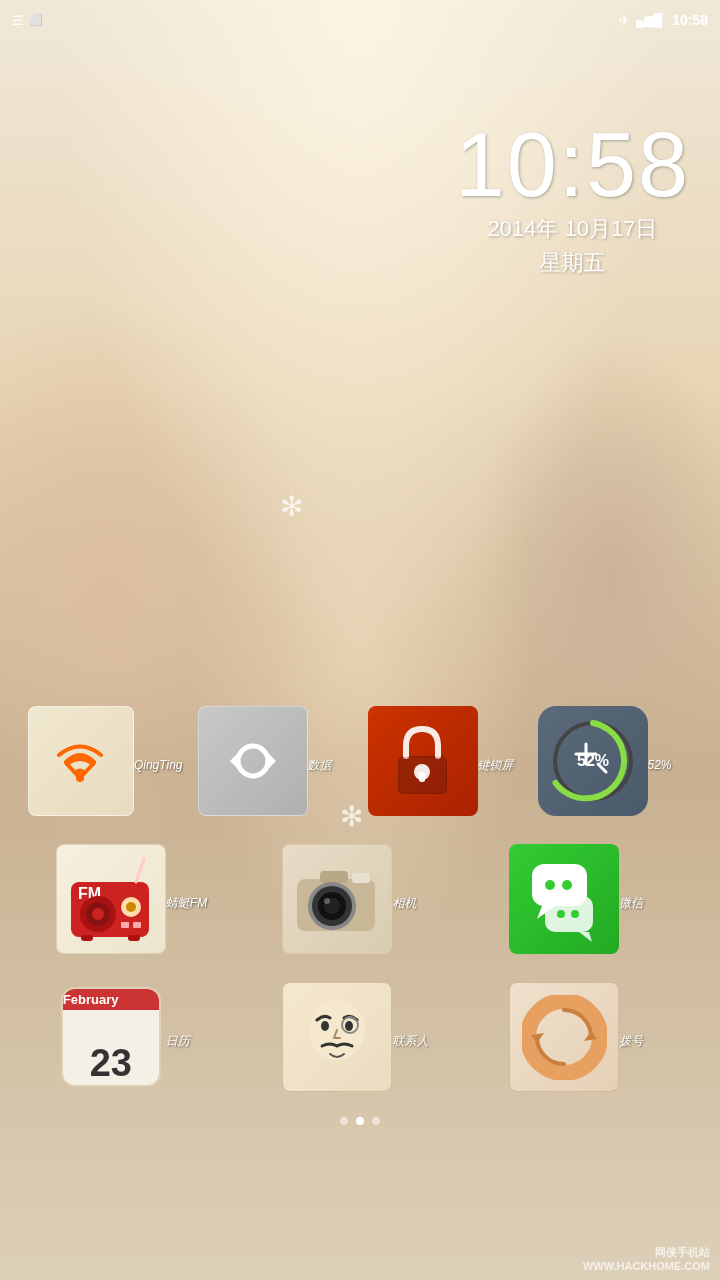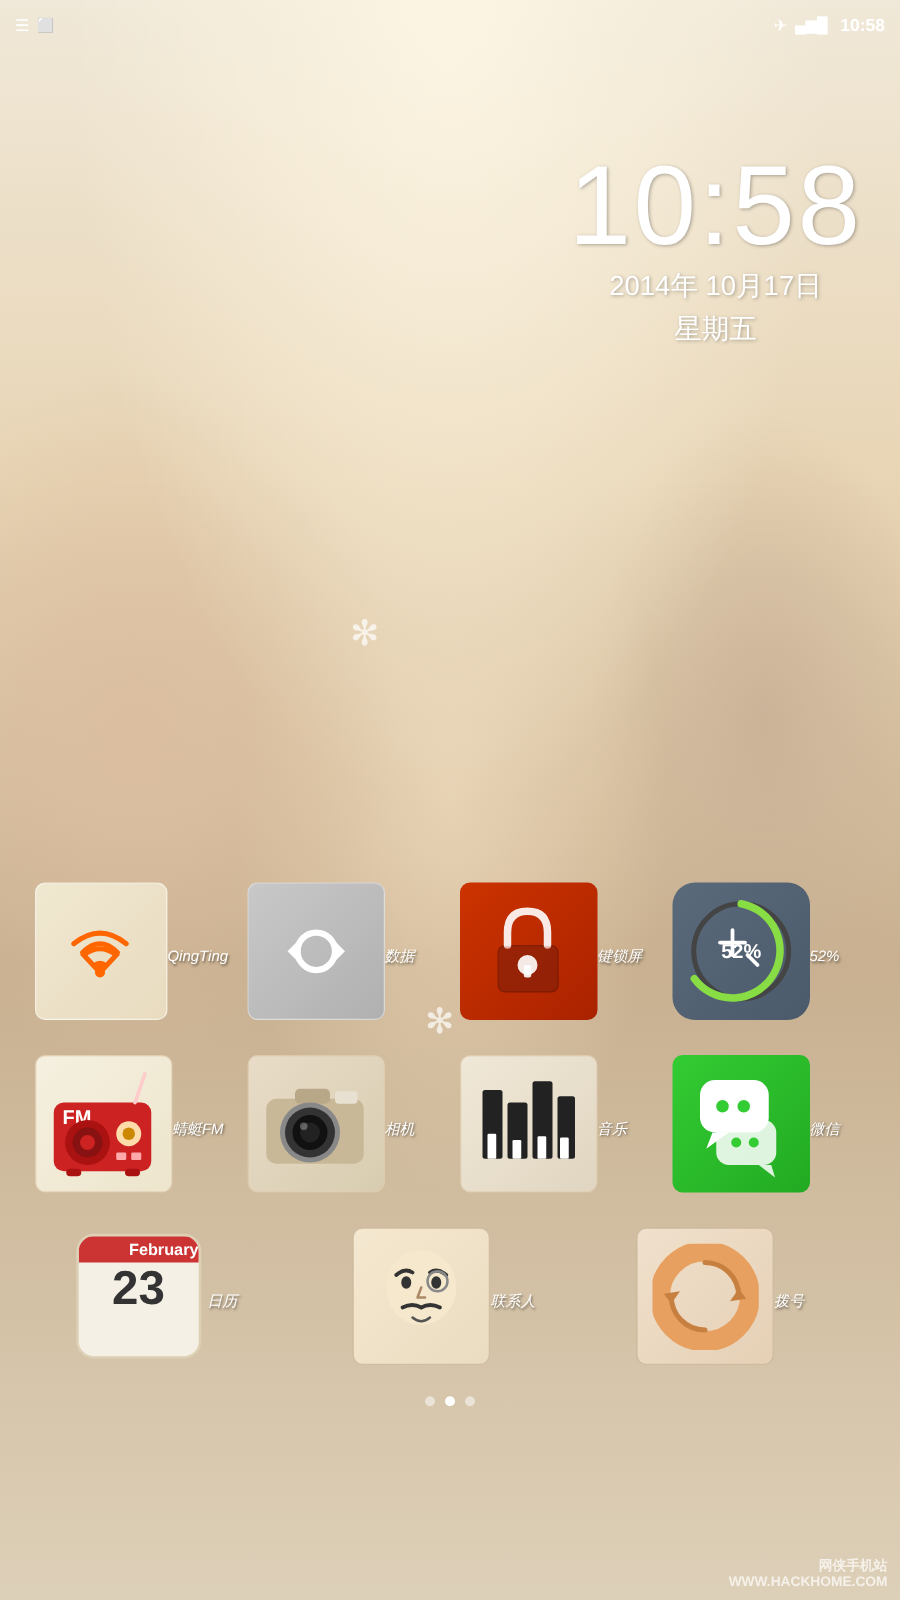--- a/index.html
+++ b/index.html
@@ -176,28 +176,28 @@
       border-radius: 14px;
       border: 2px solid #ddd0b5;
       display: flex;
       flex-direction: column;
       overflow: hidden;
     }
     .cal-header {
       background: #cc3333;
       color: white;
       font-size: 13px;
-      text-align: right;
+      text-align: left;
       padding: 3px 0;
       font-weight: bold;
     }
     .cal-body {
       flex: 1;
       display: flex;
-      align-items: flex-start;
+      align-items: flex-end;
       justify-content: center;
     }
     .cal-day {
       font-size: 38px;
       font-weight: bold;
       color: #333;
     }
 
     
     .sms-icon-body {
@@ -384,37 +384,20 @@
           <circle cx="40" cy="47" r="20" fill="#333"></circle>
           <circle cx="40" cy="47" r="14" fill="#111"></circle>
           <circle cx="40" cy="47" r="8" fill="#222"></circle>
 
           <circle cx="35" cy="42" r="3" fill="rgba(255,255,255,0.3)"></circle>
         </svg>
       </div>
       <span class="app-label">相机</span>
     </div>
 
-    <div class="app-item">
-      <div class="app-icon icon-music">
-        <svg width="90" height="85" viewBox="0 0 90 85">
-
-          <rect x="8" y="15" width="16" height="55" rx="2" fill="#222"></rect>
-          <rect x="28" y="25" width="16" height="45" rx="2" fill="#222"></rect>
-          <rect x="48" y="8" width="16" height="62" rx="2" fill="#222"></rect>
-          <rect x="68" y="20" width="14" height="50" rx="2" fill="#222"></rect>
-
-          <rect x="12" y="50" width="7" height="20" rx="1" fill="white"></rect>
-          <rect x="32" y="55" width="7" height="15" rx="1" fill="white"></rect>
-          <rect x="52" y="52" width="7" height="18" rx="1" fill="white"></rect>
-          <rect x="70" y="53" width="7" height="17" rx="1" fill="white"></rect>
-        </svg>
-      </div>
-      <span class="app-label">音乐</span>
-    </div>
 
     <div class="app-item">
       <div class="app-icon icon-wechat">
         <svg width="95" height="90" viewBox="0 0 95 90">
 
           <rect x="15" y="10" width="55" height="42" rx="12" fill="white"></rect>
           <polygon points="25,52 20,65 38,52" fill="white"></polygon>
 
           <circle cx="33" cy="31" r="5" fill="#33cc33"></circle>
           <circle cx="50" cy="31" r="5" fill="#33cc33"></circle>

